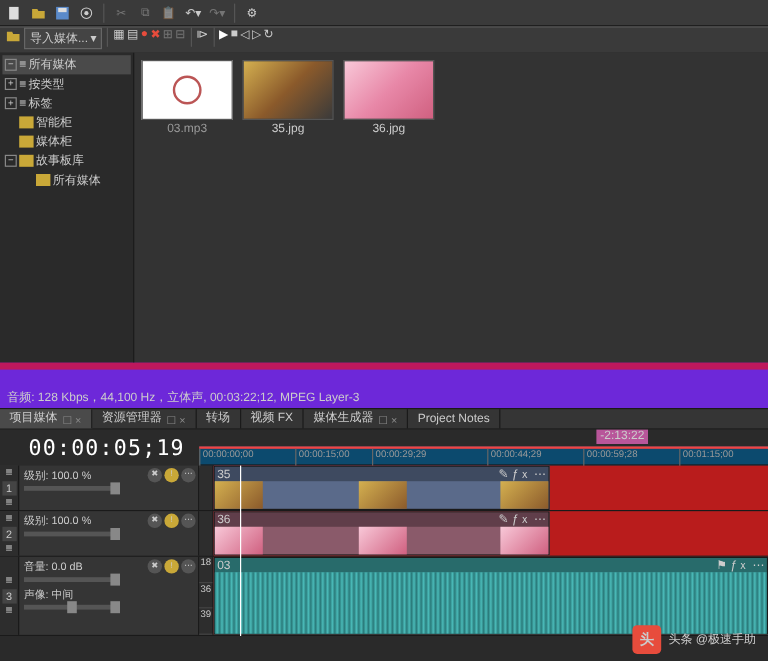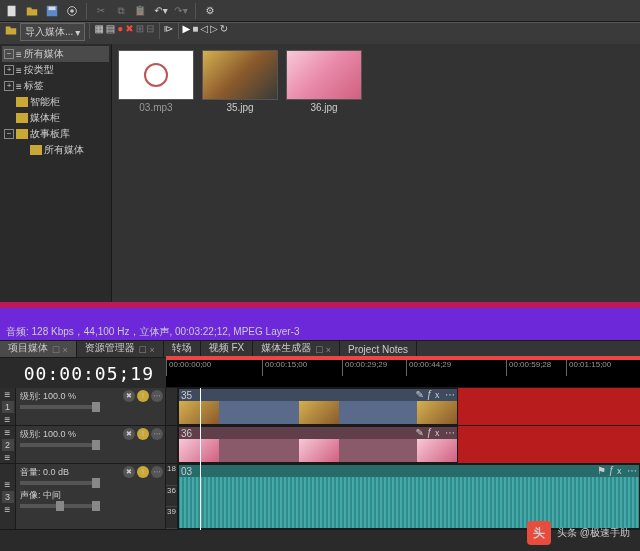--- a/index.html
+++ b/index.html
@@ -24,21 +24,21 @@
 .thumb-img.i35{background:linear-gradient(135deg,#d4b050 0%,#8b5a2b 50%,#3a3a3a 100%)}
 .thumb-img.i36{background:linear-gradient(135deg,#f8c8d8 0%,#e888a8 50%,#d06080 100%)}
 .status-line{height:16px;background:#6d28d9;border-top:6px solid #be185d;padding:16px 6px;font-size:10px;line-height:16px}
 .tabs{height:18px;background:#353535;display:flex;border-top:1px solid #1a1a1a;border-bottom:1px solid #1a1a1a}
 .tab{padding:2px 8px;border-right:1px solid #1a1a1a;font-size:10px;display:flex;align-items:flex-end;cursor:pointer}
 .tab.active{background:#4a4a4a}
 .tab .x{margin-left:4px;color:#888;font-size:9px}
 .timeline{height:215px;background:#2a2a2a;position:relative}
 .tc-row{height:30px;display:flex;align-items:center;justify-content:flex-end;padding-right:12px}
 .tc{font-size:18px;font-family:monospace;color:#fff;letter-spacing:1px}
-.ruler{height:32px;background:#000000;border-top:4px solid #ef4444;border-bottom:1px solid #1a1a1a;position:relative;margin-left:166px}
+.ruler{height:16px;background:#0c4a6e;border-top:2px solid #ef4444;border-bottom:1px solid #1a1a1a;position:relative;margin-left:166px}
 .ruler .mark{position:absolute;top:0;font-size:8px;color:#999;border-left:1px solid #666;height:16px;padding-left:2px;line-height:10px}
 .marker{position:absolute;top:0;background:#b8569a;color:#fff;font-size:8px;padding:0 3px;height:12px;line-height:12px}
 .tracks{position:relative}
 .track{height:38px;display:flex;border-bottom:1px solid #1a1a1a}
 .track.audio{height:66px}
 .track-head{width:166px;background:#353535;display:flex;border-right:1px solid #1a1a1a}
 .track-num{width:16px;background:#2d2d2d;display:flex;flex-direction:column;align-items:center;justify-content:center;gap:1px;border-right:1px solid #1a1a1a}
 .track-num .n{background:#444;width:12px;height:12px;text-align:center;line-height:12px;font-size:9px}
 .track-ctrl{flex:1;padding:2px 4px;position:relative}
 .track-ctrl .lbl{font-size:9px}
@@ -206,24 +206,24 @@
 
 <div class="timeline">
   <div style="display:flex">
     <div style="width:166px" class="tc-row">
         <span class="tc">00:00:05;19</span>
       </div>
     <div style="flex:1;position:relative;height:30px">
       <div class="marker" style="right:100px"><span>-2:13:22</span></div>
       <div class="ruler" style="margin-left:0;position:absolute;bottom:0;left:0;right:0">
         <span class="mark" style="left:0">00:00:00;00</span>
-        <span class="mark" style="left:96px">00:00:15;00</span>
-        <span class="mark" style="left:176px">00:00:29;29</span>
+        <span class="mark" style="left:80px">00:00:15;00</span>
+        <span class="mark" style="left:144px">00:00:29;29</span>
         <span class="mark" style="left:240px">00:00:44;29</span>
-        <span class="mark" style="left:340px">00:00:59;28</span>
+        <span class="mark" style="left:320px">00:00:59;28</span>
         <span class="mark" style="left:400px">00:01:15;00</span>
       </div>
     </div>
   </div>
   <div class="tracks">
     <div class="playhead"></div>
 
     <div class="track">
       <div class="track-head">
         <div class="track-num">

